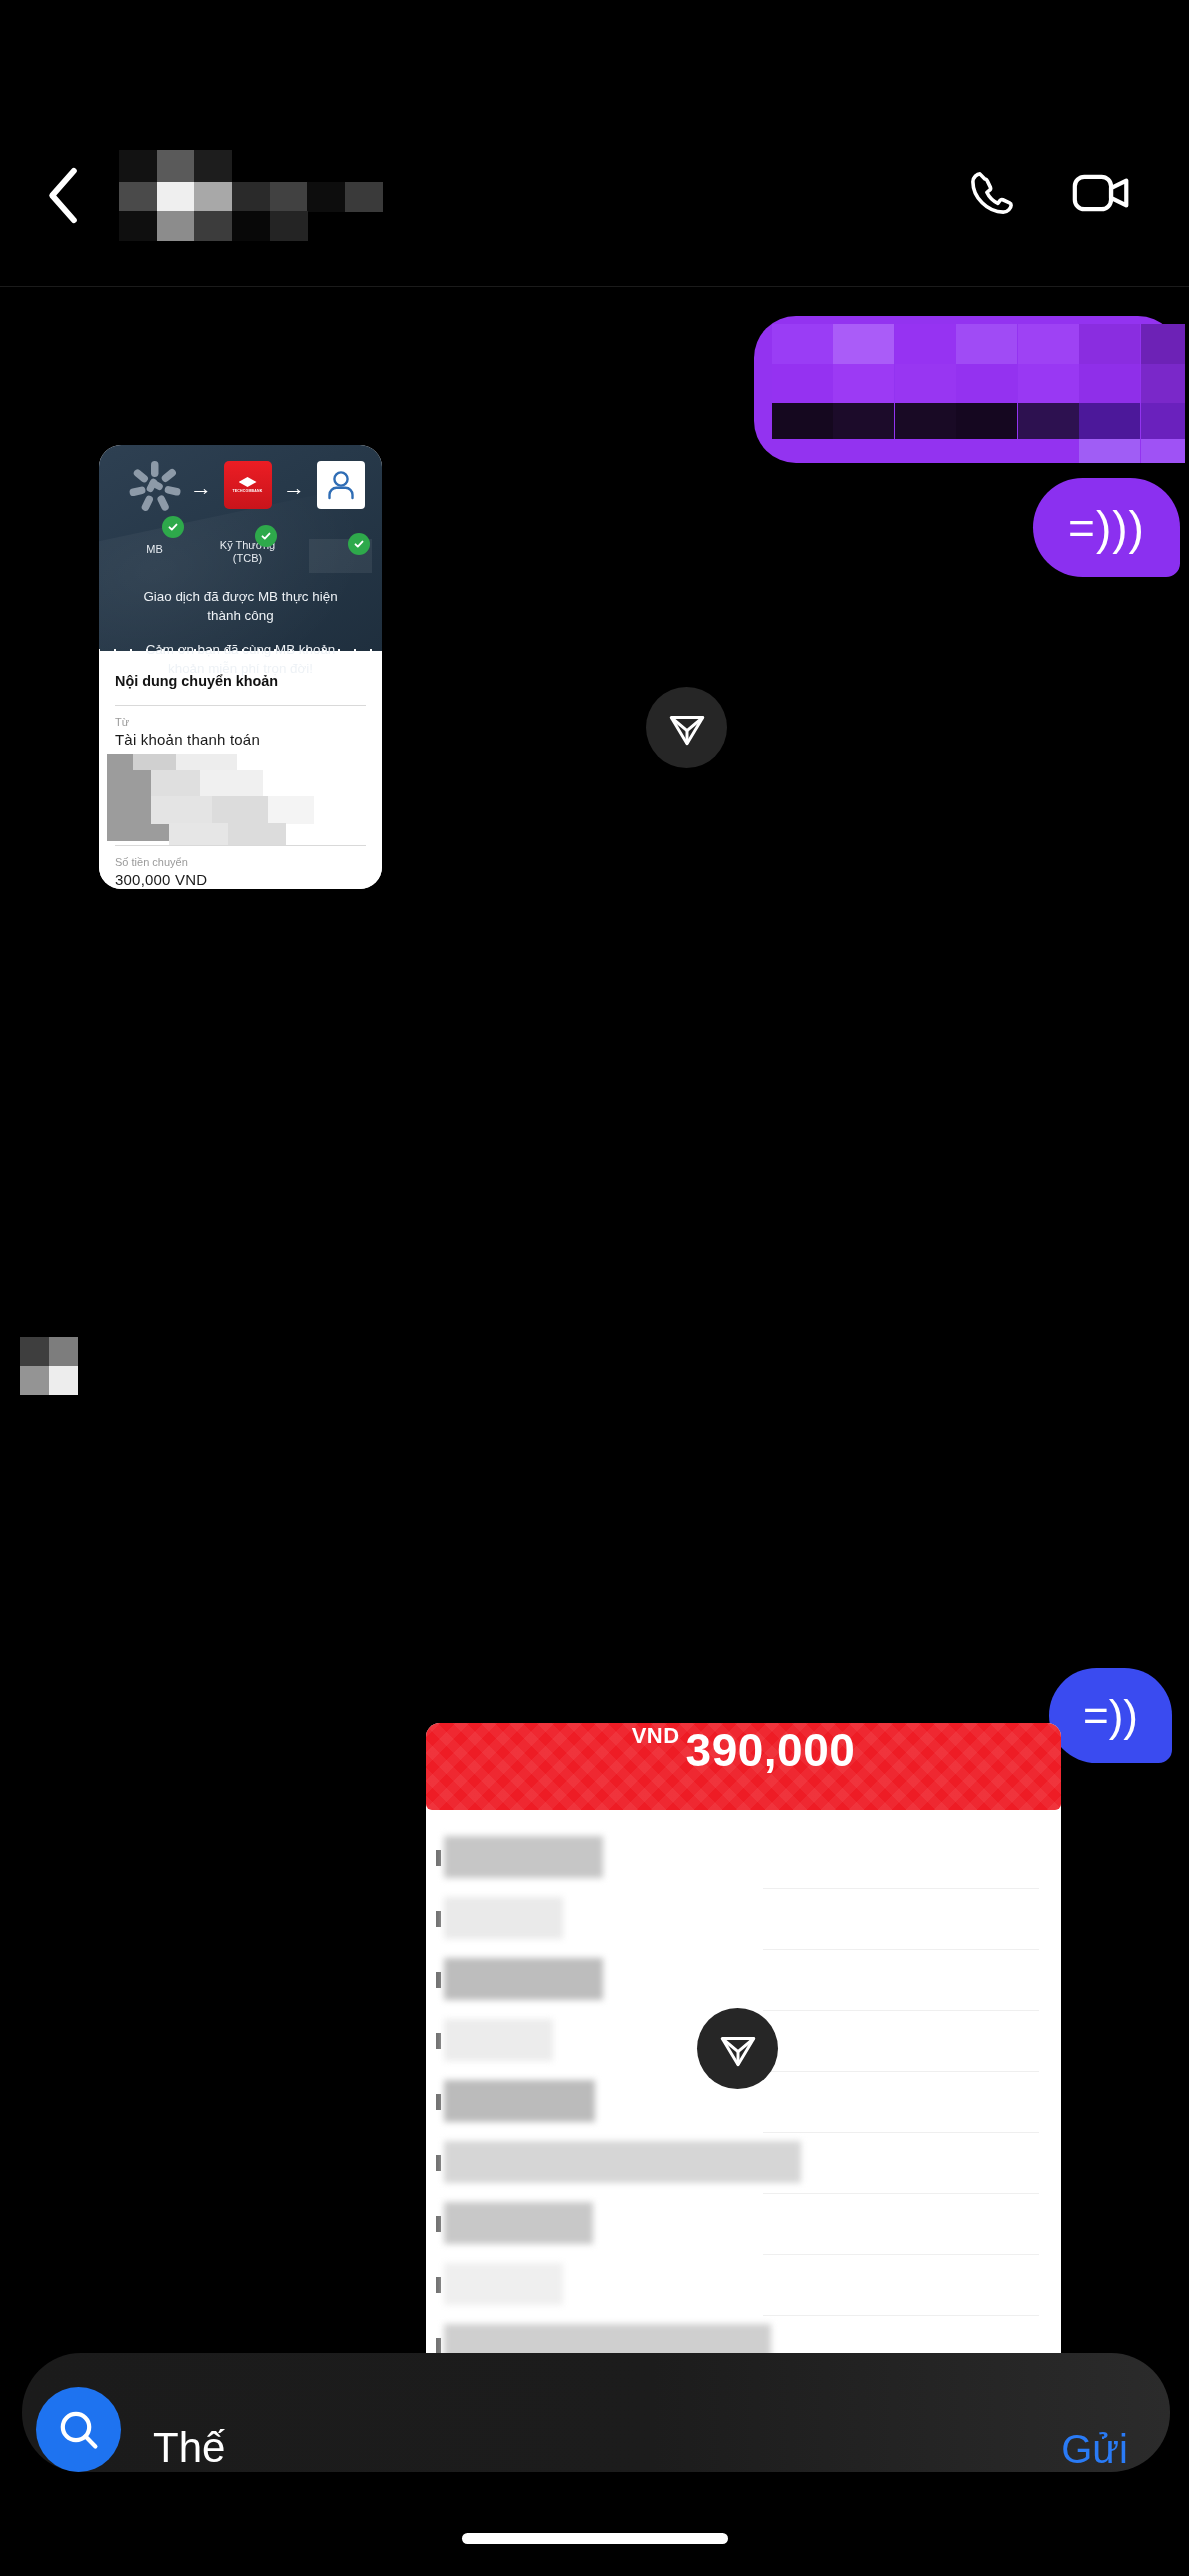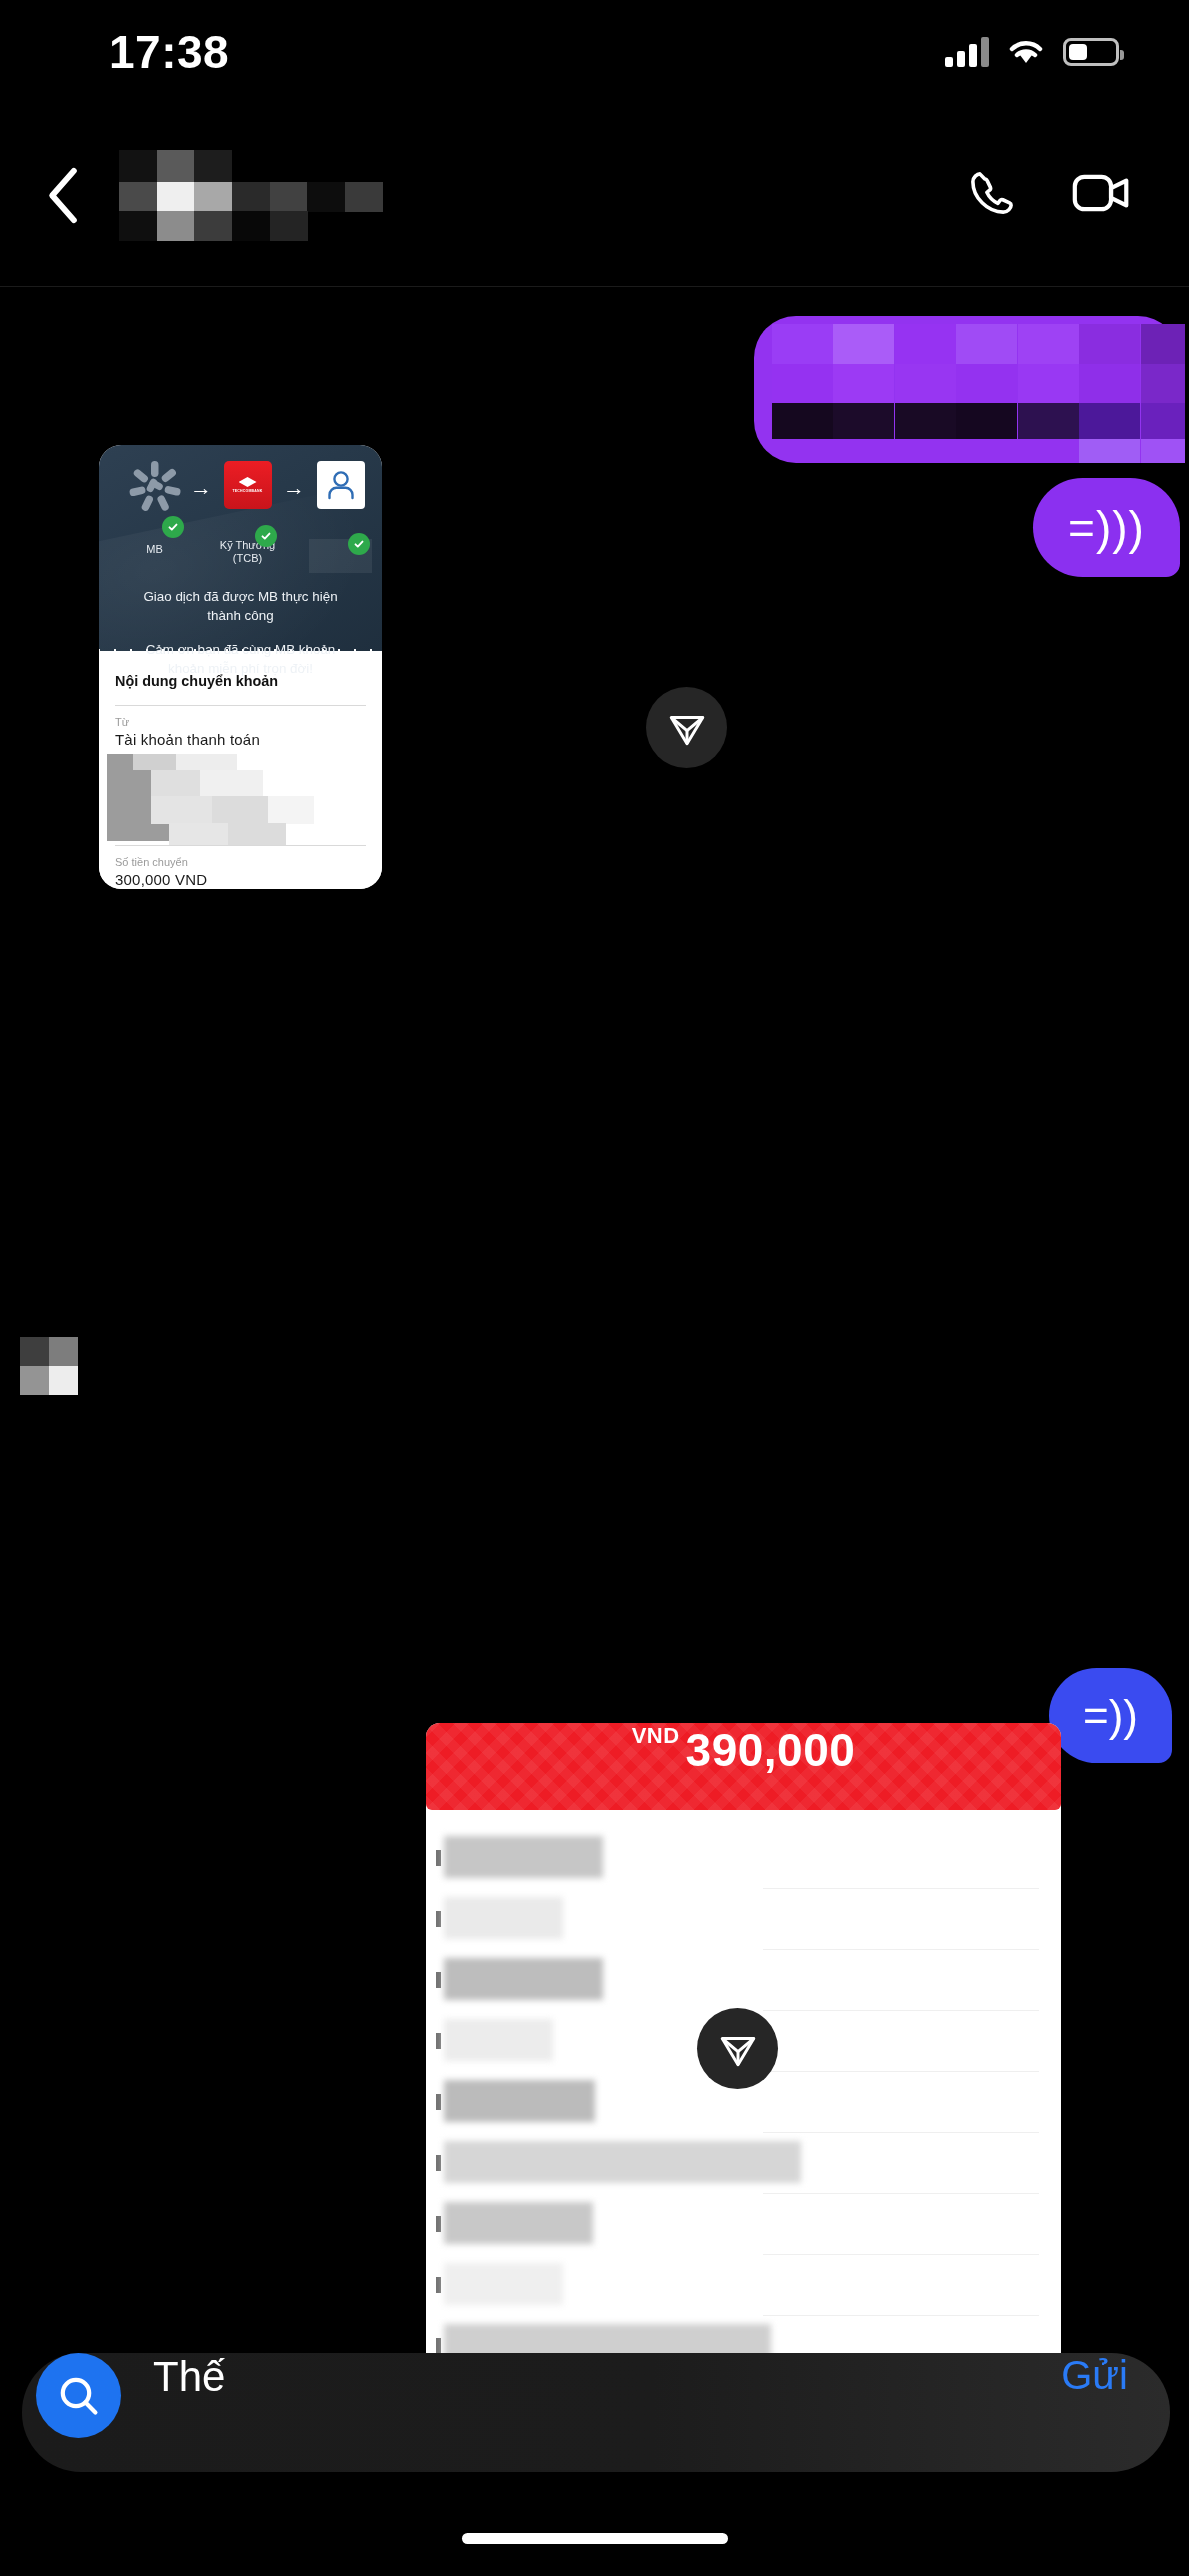--- a/index.html
+++ b/index.html
@@ -354,21 +354,21 @@
     height:1px; background:#efefef;
   }
 
   
   .input-bar {
     position:absolute;
     bottom: 104px; left: 22px;
     width: 1148px; height: 119px;
     background: linear-gradient(90deg, #1b1b1b 0%, #1c1c1c 55%, #2b2b2b 100%);
     border-radius: 59px;
-    display:flex; align-items:flex-start;
+    display:flex; align-items:flex-end;
     padding: 0 42px 0 14px;
   }
   .search-btn {
     width: 85px; height: 85px;
     background: #1e73f0;
     border-radius: 50%;
     display:flex; align-items:center; justify-content:center;
     flex: 0 0 auto;
   }
   .input-text {
@@ -390,39 +390,20 @@
     width: 266px; height: 11px;
     background:#fff;
     border-radius: 6px;
   }
 </style>
 </head>
 <body>
 
 <div class="phone">
 
-  <div class="status-bar">
-    <div class="status-time">17:38</div>
-    <div class="status-right">
-      <div class="bars">
-          <i></i>
-          <i></i>
-          <i></i>
-          <i></i>
-        </div>
-      <svg width="40" height="30" viewBox="0 0 40 30">
-        <path d="M20 26 L14 18 a9 9 0 0 1 12 0 Z" fill="#fff"></path>
-        <path d="M6 12 a20 20 0 0 1 28 0" stroke="#fff" stroke-width="4.5" fill="none" stroke-linecap="round"></path>
-        <path d="M11 18 a13 13 0 0 1 18 0" stroke="#fff" stroke-width="4.5" fill="none" stroke-linecap="round"></path>
-      </svg>
-      <div class="battery">
-          <span></span>
-        </div>
-    </div>
-  </div>
 
   <div class="nav-header">
     <div class="back-btn">
       <svg width="46" height="61" viewBox="0 0 46 62">
         <path d="M32 6 L10 31 L32 56" stroke="#fff" stroke-width="6" fill="none" stroke-linecap="round" stroke-linejoin="round"></path>
       </svg>
     </div>
     <div class="nav-title-wrap">
       <div class="pixel-name">
         <span class="px" style="left:0px;   top:0px;  width:38px;height:32px;background:#121212;"></span>

